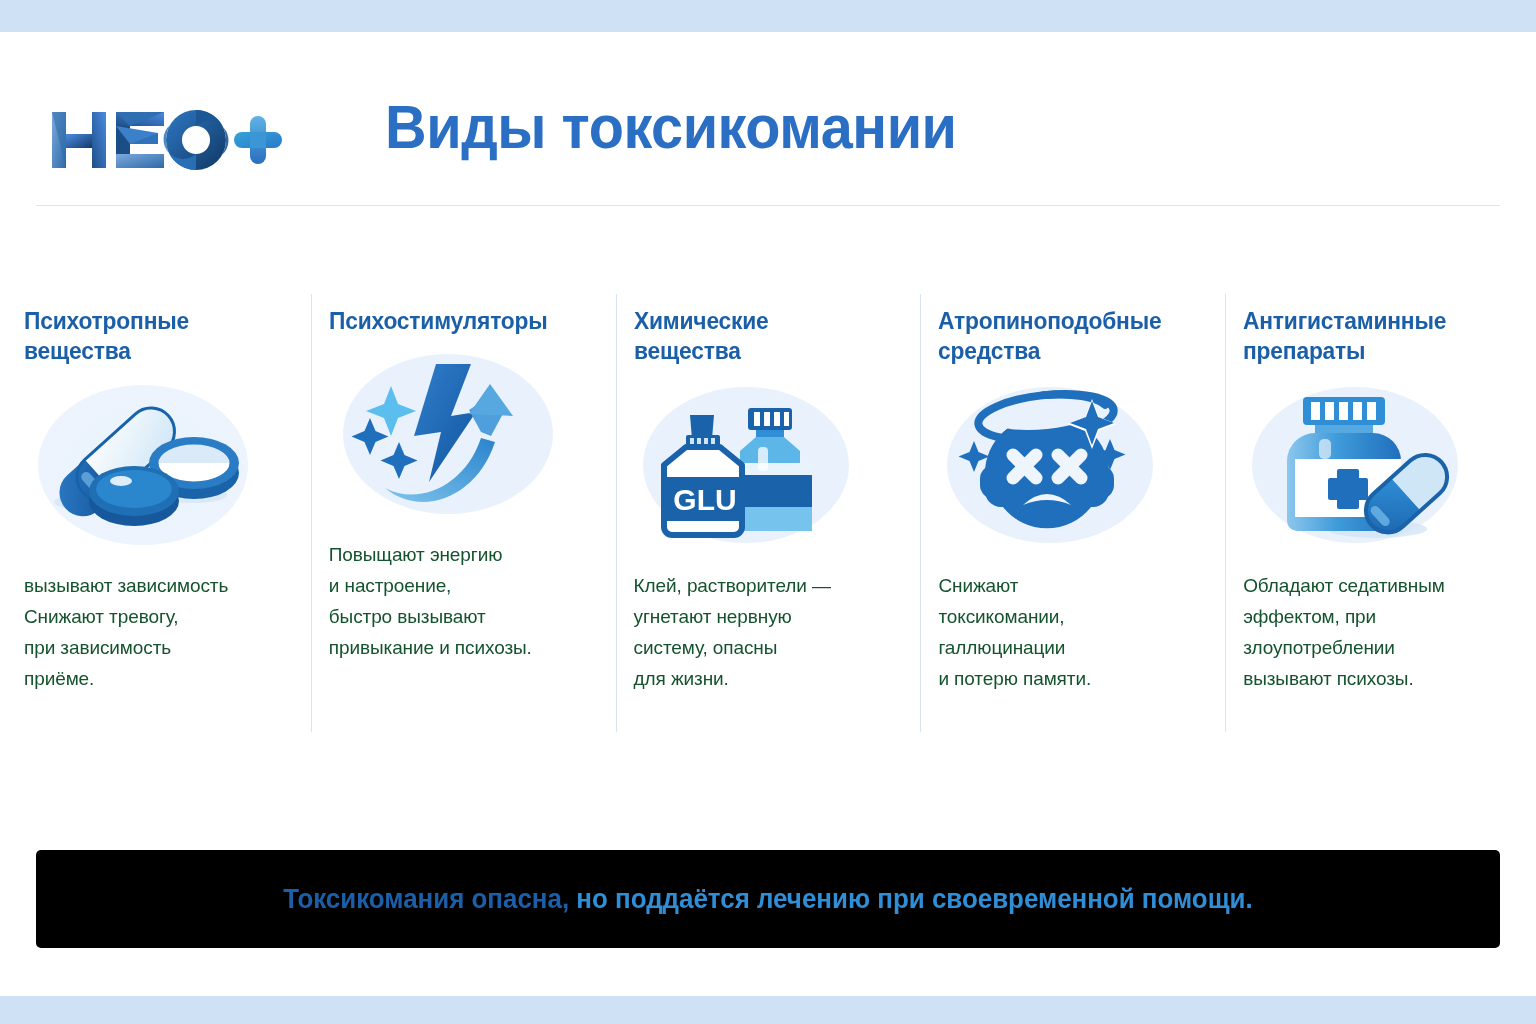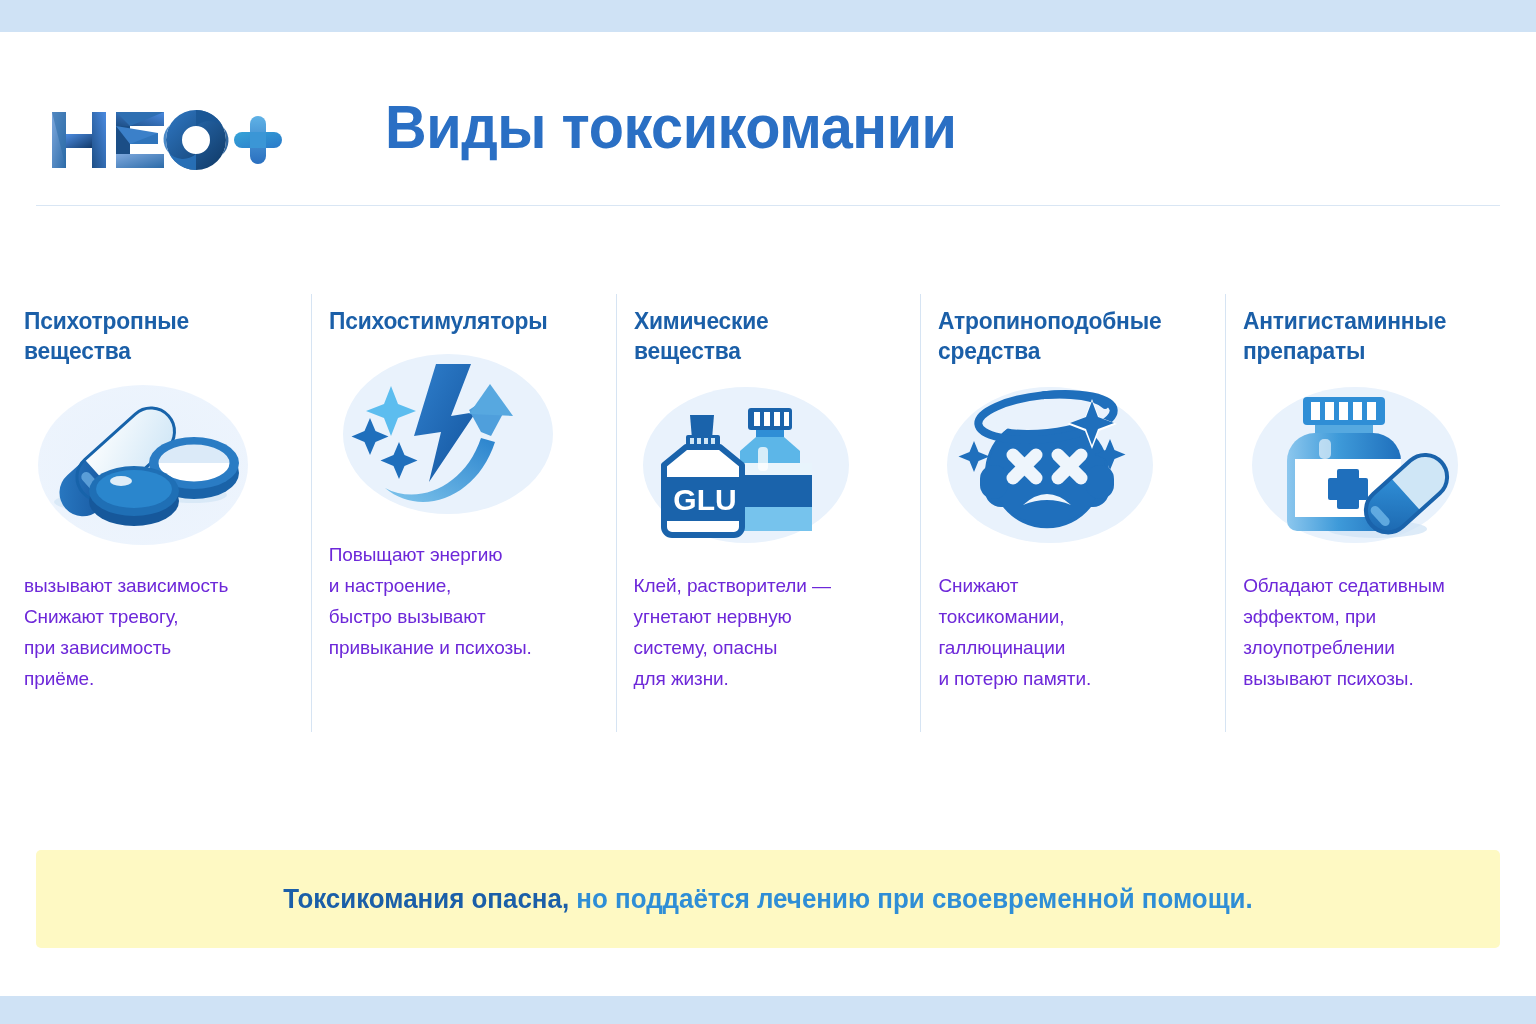--- a/index.html
+++ b/index.html
@@ -39,29 +39,29 @@
   .col:nth-child(5){padding-right:24px;}
 
   .col-title{
     font-size:24px;font-weight:700;color:#1b5fa8;line-height:1.27;
     margin:0;padding-top:52px;letter-spacing:-.2px;
     transform:scaleX(.95);transform-origin:left top;
   }
   .icon-wrap{height:180px;margin-top:10px;position:relative;}
   .icon-wrap svg{position:absolute;left:-6px;top:0;}
   .col-text{
-    font-size:19px;color:#6d28d9;line-height:1.63;margin-top:14px;
+    font-size:19px;color:#14532d;line-height:1.63;margin-top:14px;
     letter-spacing:-.1px;
   }
   .col-text div{white-space:nowrap;}
 
   
   .banner{
     position:absolute;left:36px;bottom:48px;width:1464px;height:98px;
-    background:#fef9c3;border-radius:5px;
+    background:#000000;border-radius:5px;
     display:flex;align-items:center;justify-content:center;
   }
   .banner-text{font-size:27px;font-weight:700;white-space:nowrap;transform:scaleX(.96);}
   .banner-strong{color:#1b5fa8;}
   .banner-rest{color:#2f8ed6;}
 </style>
 </head>
 <body>
 
 <div class="band band-top"></div>

